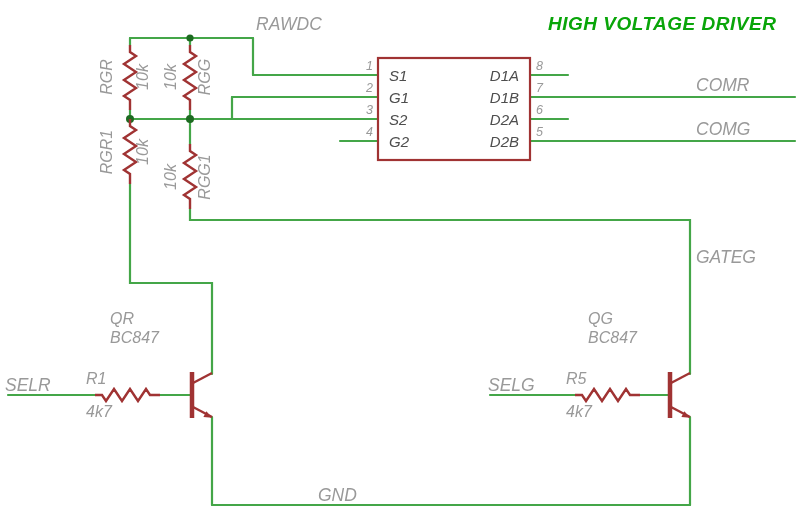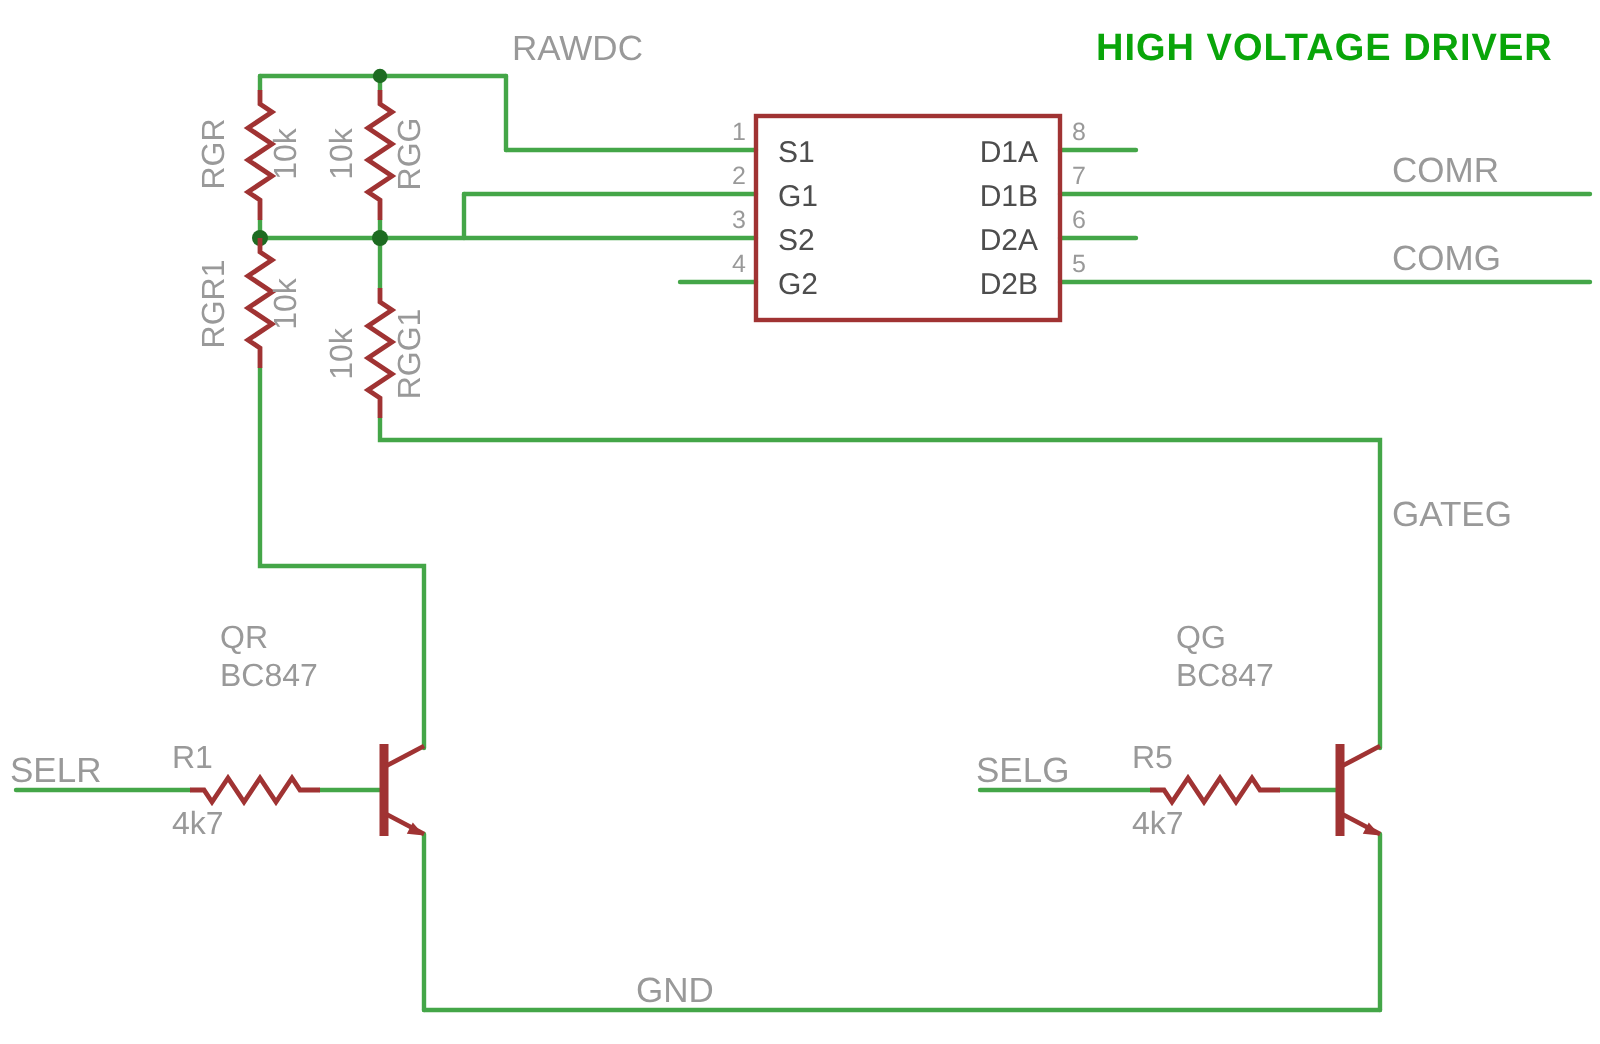--- a/index.html
+++ b/index.html
@@ -1,17 +1,17 @@
 <!DOCTYPE html>
 <html style="--wire: #44a648; --dot: #1d6b21; --component: #a03333; --label: #999999; --pin-text: #4d4d4d; --title-green: #09a509; --background: #ffffff;"><head>
 <meta charset="utf-8">
 <style>
   html,body{margin:0;padding:0;}
   body{background:var(--background,#fff);font-family:"Liberation Sans",sans-serif;}
-  .canvas{width:800px;height:522px;position:relative;background:var(--background,#fff);}
+  .canvas{width:800px;height:522px;position:relative;background:var(--background,#fff);font-style:italic;}
   svg text{font-family:"Liberation Sans",sans-serif;}
   .wire{stroke:var(--wire,#44a648);stroke-width:2.2;fill:none;stroke-linecap:round;}
   .comp{stroke:var(--component,#a03333);stroke-width:2.4;fill:none;}
   .comp-rect{stroke:var(--component,#a03333);stroke-width:2.2;fill:none;}
   .dot{fill:var(--dot,#1d6b21);stroke:none;}
   .net-label{fill:var(--label,#999);font-size:17.5px;}
   .title-label{fill:var(--title-green,#09a509);font-size:19px;font-weight:bold;letter-spacing:.5px;}
   .res-label{fill:var(--label,#999);font-size:16px;text-anchor:middle;}
   .part-label{fill:var(--label,#999);font-size:16px;}
   .pin-num{fill:var(--label,#999);font-size:12.5px;}

